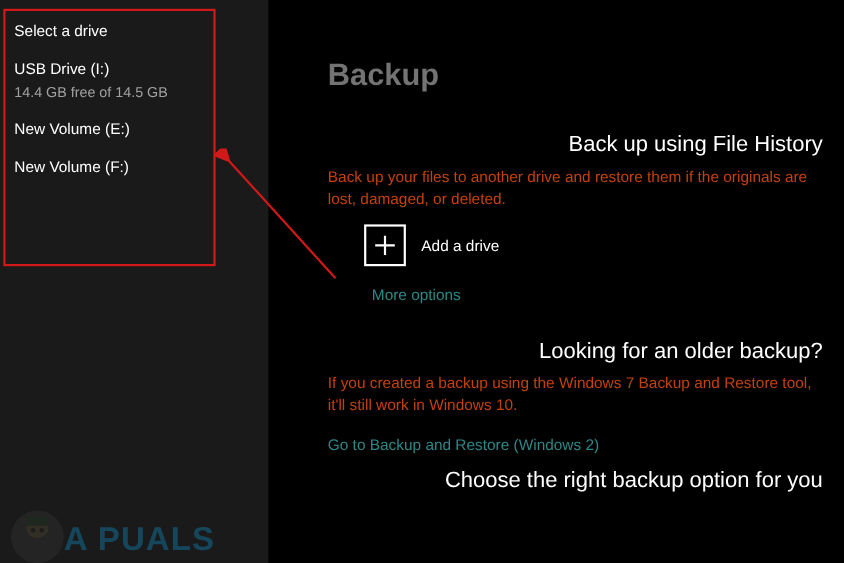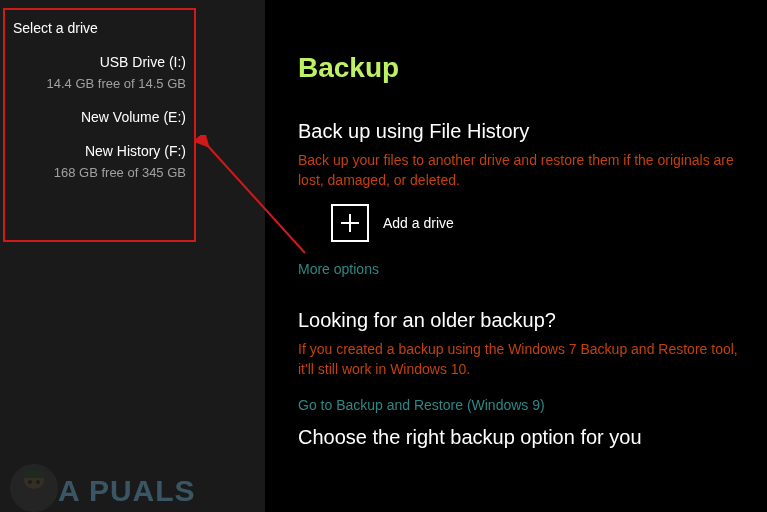--- a/index.html
+++ b/index.html
@@ -12,21 +12,21 @@
       background: #000;
       width: 767px;
       height: 512px;
       overflow: hidden;
       position: relative;
     }
     .left-panel {
       position: absolute;
       left: 0;
       top: 0;
-      width: 265px;
+      width: 244px;
       height: 512px;
       background: #1a1a1a;
       padding-left: 28px;
     }
     .flyout {
       position: absolute;
       left: 3px;
       top: 8px;
       width: 193px;
       height: 234px;
@@ -35,48 +35,48 @@
     }
     .flyout-heading {
       color: #fff;
       font-size: 14px;
       font-weight: normal;
       margin-bottom: 18px;
     }
     .drive-item {
       margin-bottom: 18px;
       cursor: pointer;
-      text-align: right;
     }
     .drive-name {
       color: #fff;
       font-size: 14px;
     }
     .drive-space {
       color: #a0a0a0;
       font-size: 13px;
       margin-top: 6px;
     }
     .main {
       position: absolute;
       left: 298px;
       top: 52px;
       width: 450px;
     }
     .page-title {
-      color: #bef264;
+      color: #737373;
       font-size: 28px;
       font-weight: 600;
       margin-bottom: 36px;
     }
     .section-title {
       color: #fff;
       font-size: 20px;
       font-weight: 400;
       margin-bottom: 8px;
+      text-align: right;
     }
     .section-desc {
       color: #c2410c;
       font-size: 14px;
       line-height: 1.4;
       margin-bottom: 14px;
     }
     .add-drive-row {
       display: flex;
       align-items: center;
@@ -102,20 +102,21 @@
       font-size: 14px;
     }
     .link {
       color: #2e8787;
       font-size: 14px;
       cursor: pointer;
       display: inline-block;
     }
     .link.more-opts {
       margin-bottom: 32px;
+      margin-left: 40px;
     }
     .section2 {
       margin-bottom: 12px;
     }
     .section2 .link {
       margin-top: 4px;
     }
     .arrow {
       position: absolute;
       left: 195px;
@@ -131,43 +132,42 @@
       opacity: 0.32;
     }
     .watermark-logo {
       width: 56px;
       height: 56px;
       margin-right: -4px;
       position: relative;
       bottom: -6px;
     }
     .watermark-text {
-      color: #7dd3fc;
+      color: #0ea5e9;
       font-size: 30px;
       font-weight: bold;
       letter-spacing: 1px;
       font-family: Arial, sans-serif;
     }
   </style>
 </head>
 <body>
 
 <div class="left-panel">
   <div class="flyout">
     <div class="flyout-heading">Select a drive</div>
     <div class="drive-item">
       <div class="drive-name">USB Drive (I:)</div>
       <div class="drive-space">14.4 GB free of 14.5 GB</div>
     </div>
     <div class="drive-item">
       <div class="drive-name">New Volume (E:)</div>
     </div>
     <div class="drive-item">
-      <div class="drive-name">New History (F:)</div>
-      <div class="drive-space">168 GB free of 345 GB</div>
+      <div class="drive-name">New Volume (F:)</div>
     </div>
   </div>
 </div>
 
 <svg class="arrow" width="120" height="130">
   <defs>
     <marker id="ah" markerWidth="8" markerHeight="8" refX="2" refY="4" orient="auto">
       <path d="M8,0 L0,4 L8,8 Z" fill="#d11919"></path>
     </marker>
   </defs>
@@ -187,21 +187,21 @@
         </svg>
     </div>
     <span class="add-drive-label">Add a drive</span>
   </div>
 
   <span class="link more-opts">More options</span>
 
   <div class="section2">
     <h2 class="section-title">Looking for an older backup?</h2>
     <p class="section-desc">If you created a backup using the Windows 7 Backup and Restore tool, it'll still work in Windows 10.</p>
-    <span class="link">Go to Backup and Restore (Windows 9)</span>
+    <span class="link">Go to Backup and Restore (Windows 2)</span>
   </div>
 
   <h2 class="section-title">Choose the right backup option for you</h2>
 </div>
 
 <div class="watermark">
   <svg class="watermark-logo" viewBox="0 0 56 56">
     <circle cx="28" cy="30" r="24" fill="#3b3b3b"></circle>
     <ellipse cx="28" cy="22" rx="10" ry="9" fill="#6b5a3a"></ellipse>
     <rect x="18" y="12" width="20" height="8" rx="2" fill="#2a4a2a"></rect>

